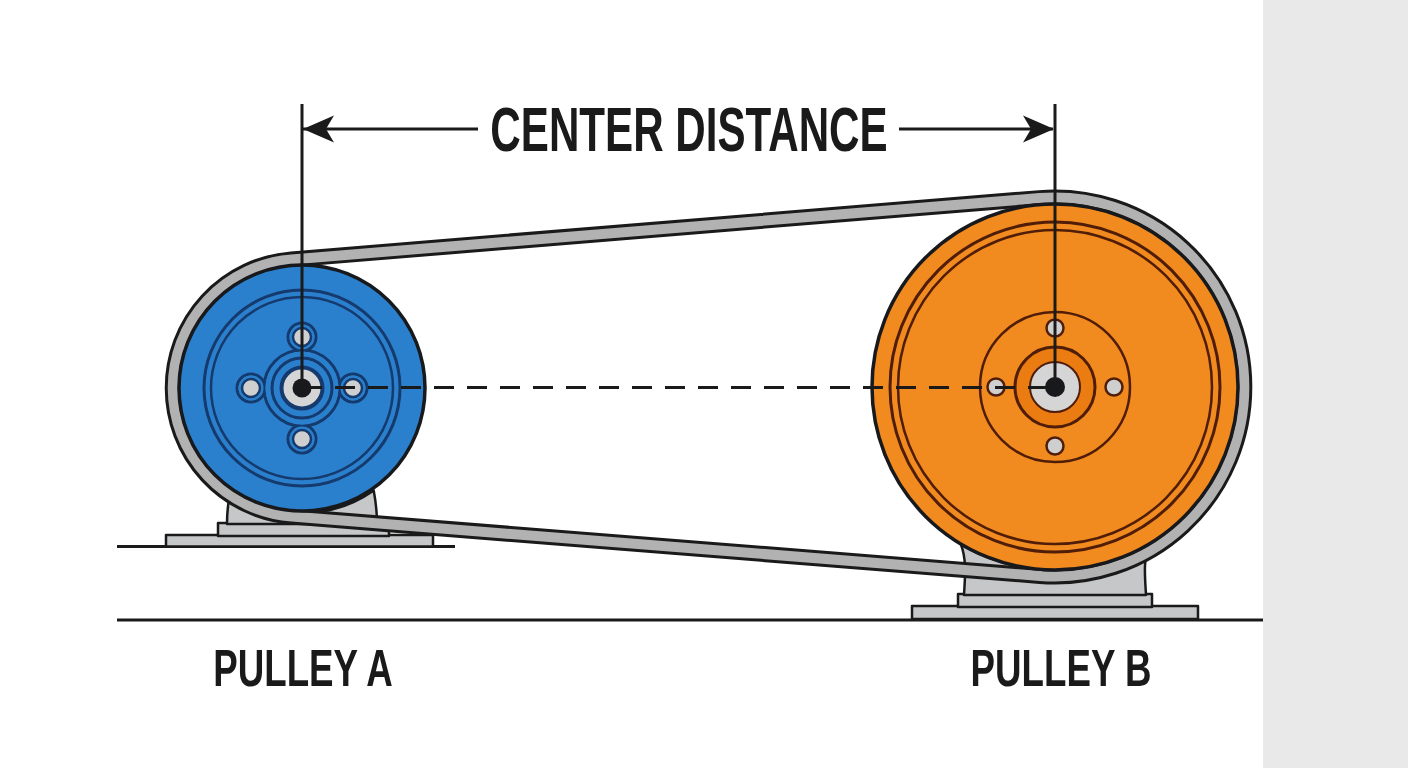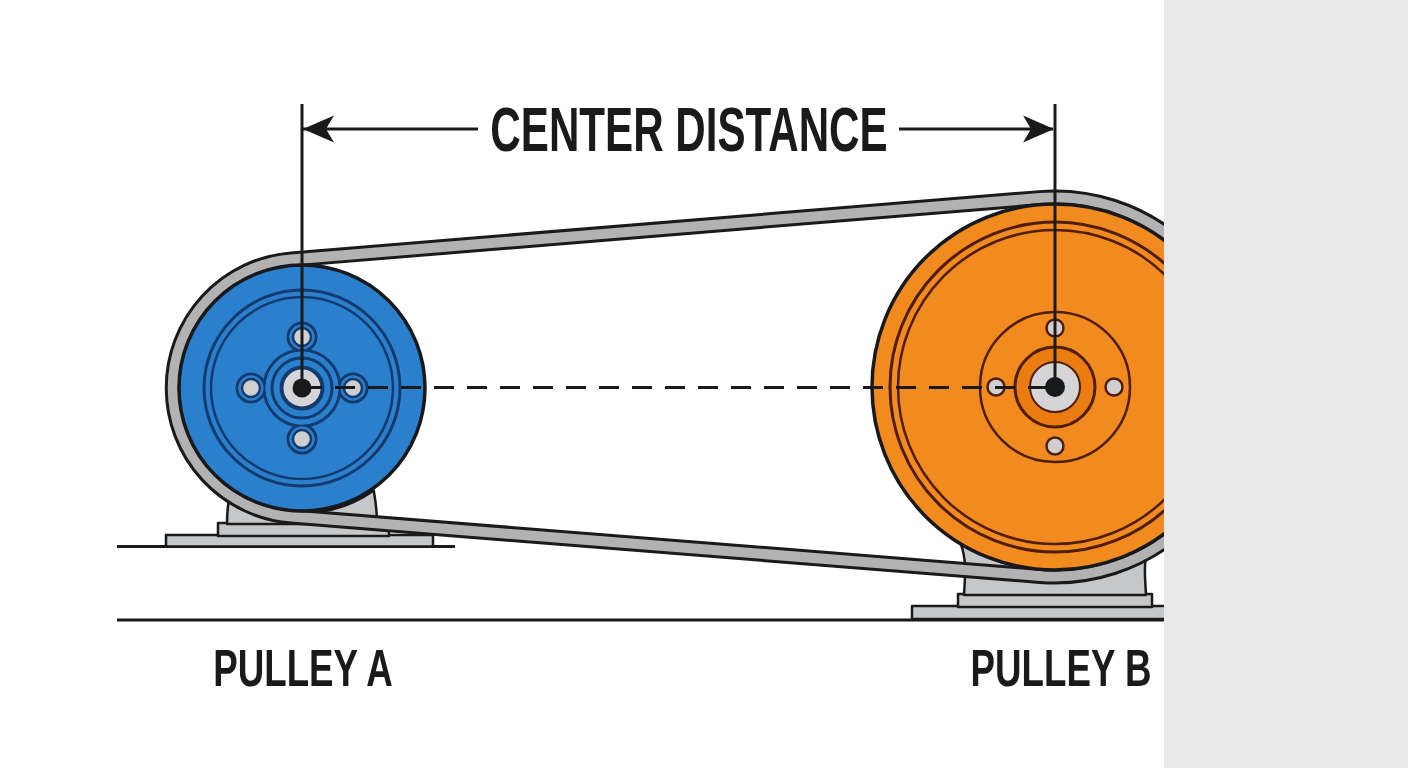--- a/index.html
+++ b/index.html
@@ -1,19 +1,19 @@
 <!DOCTYPE html>
 <html style="--background: #ffffff; --ink: #1a1a1a; --edge-ink: #17191c; --pulley-a-fill: #2b80cd; --pulley-a-line: #143a6e; --pulley-b-fill: #f18a1f; --pulley-b-hub-fill: #ea7c12; --pulley-b-line: #4f1d08; --belt-fill: #b2b2b2; --stand-fill: #c6c7c9; --hub-gray: #d5d5d5; --bolt-gray: #cfcfcf;"><head>
 <meta charset="utf-8">
 <style>
   html, body { margin: 0; padding: 0; }
   body { background: #e9e9e9; font-family: "Liberation Sans", sans-serif; }
   .stage {
     position: relative;
-    width: 1164px; height: 768px;
+    width: 1263px; height: 768px;
     background: var(--background, #fff);
     overflow: hidden;
   }
   svg { display: block; }
   .ink-fill       { fill: var(--ink); stroke: none; }
   .ground         { stroke: var(--ink); stroke-width: 3; fill: none; stroke-linecap: butt; }
   .extension-line { stroke: var(--ink); stroke-width: 3; fill: none; }
   .dim-line       { stroke: var(--ink); stroke-width: 3; fill: none; }
   .dashed-center  { stroke: var(--ink); stroke-width: 3; fill: none; stroke-dasharray: 20 13; }
 

